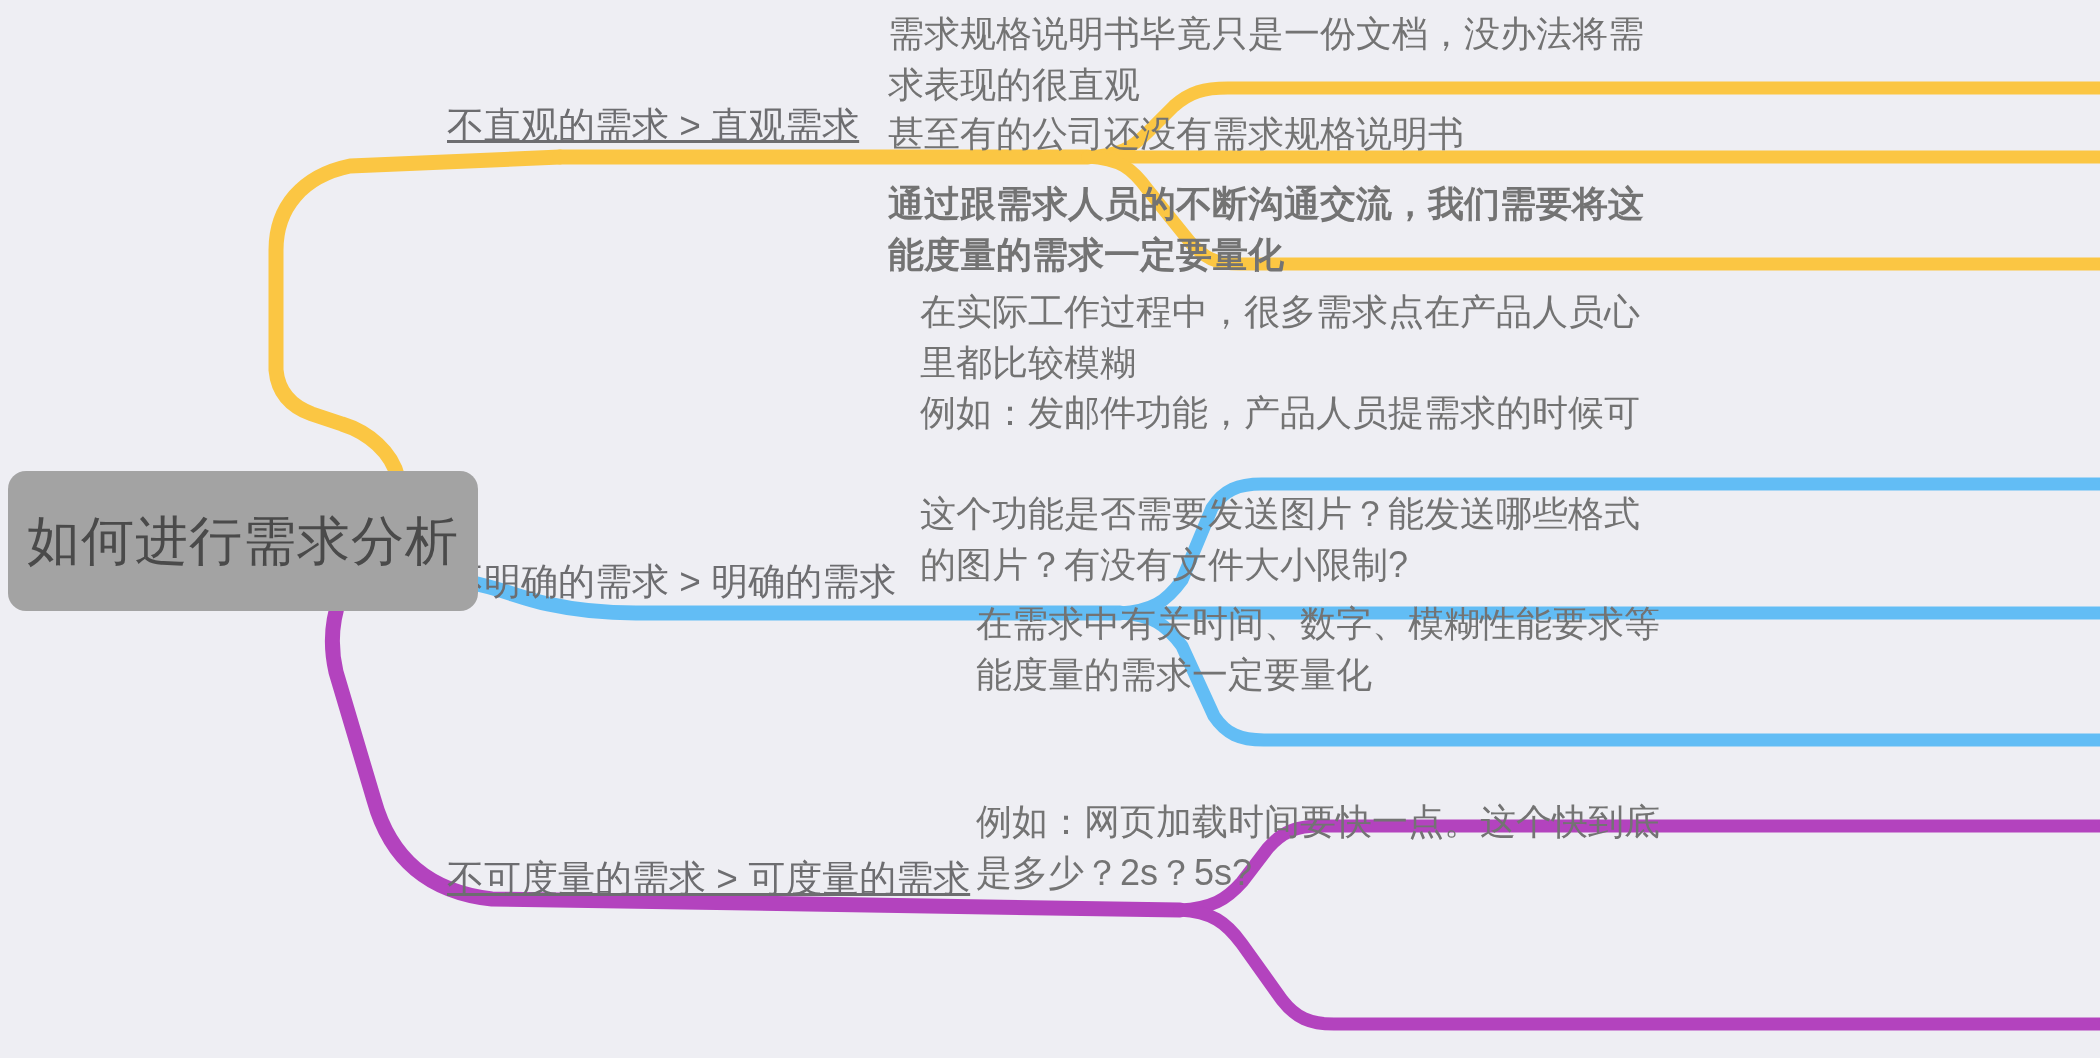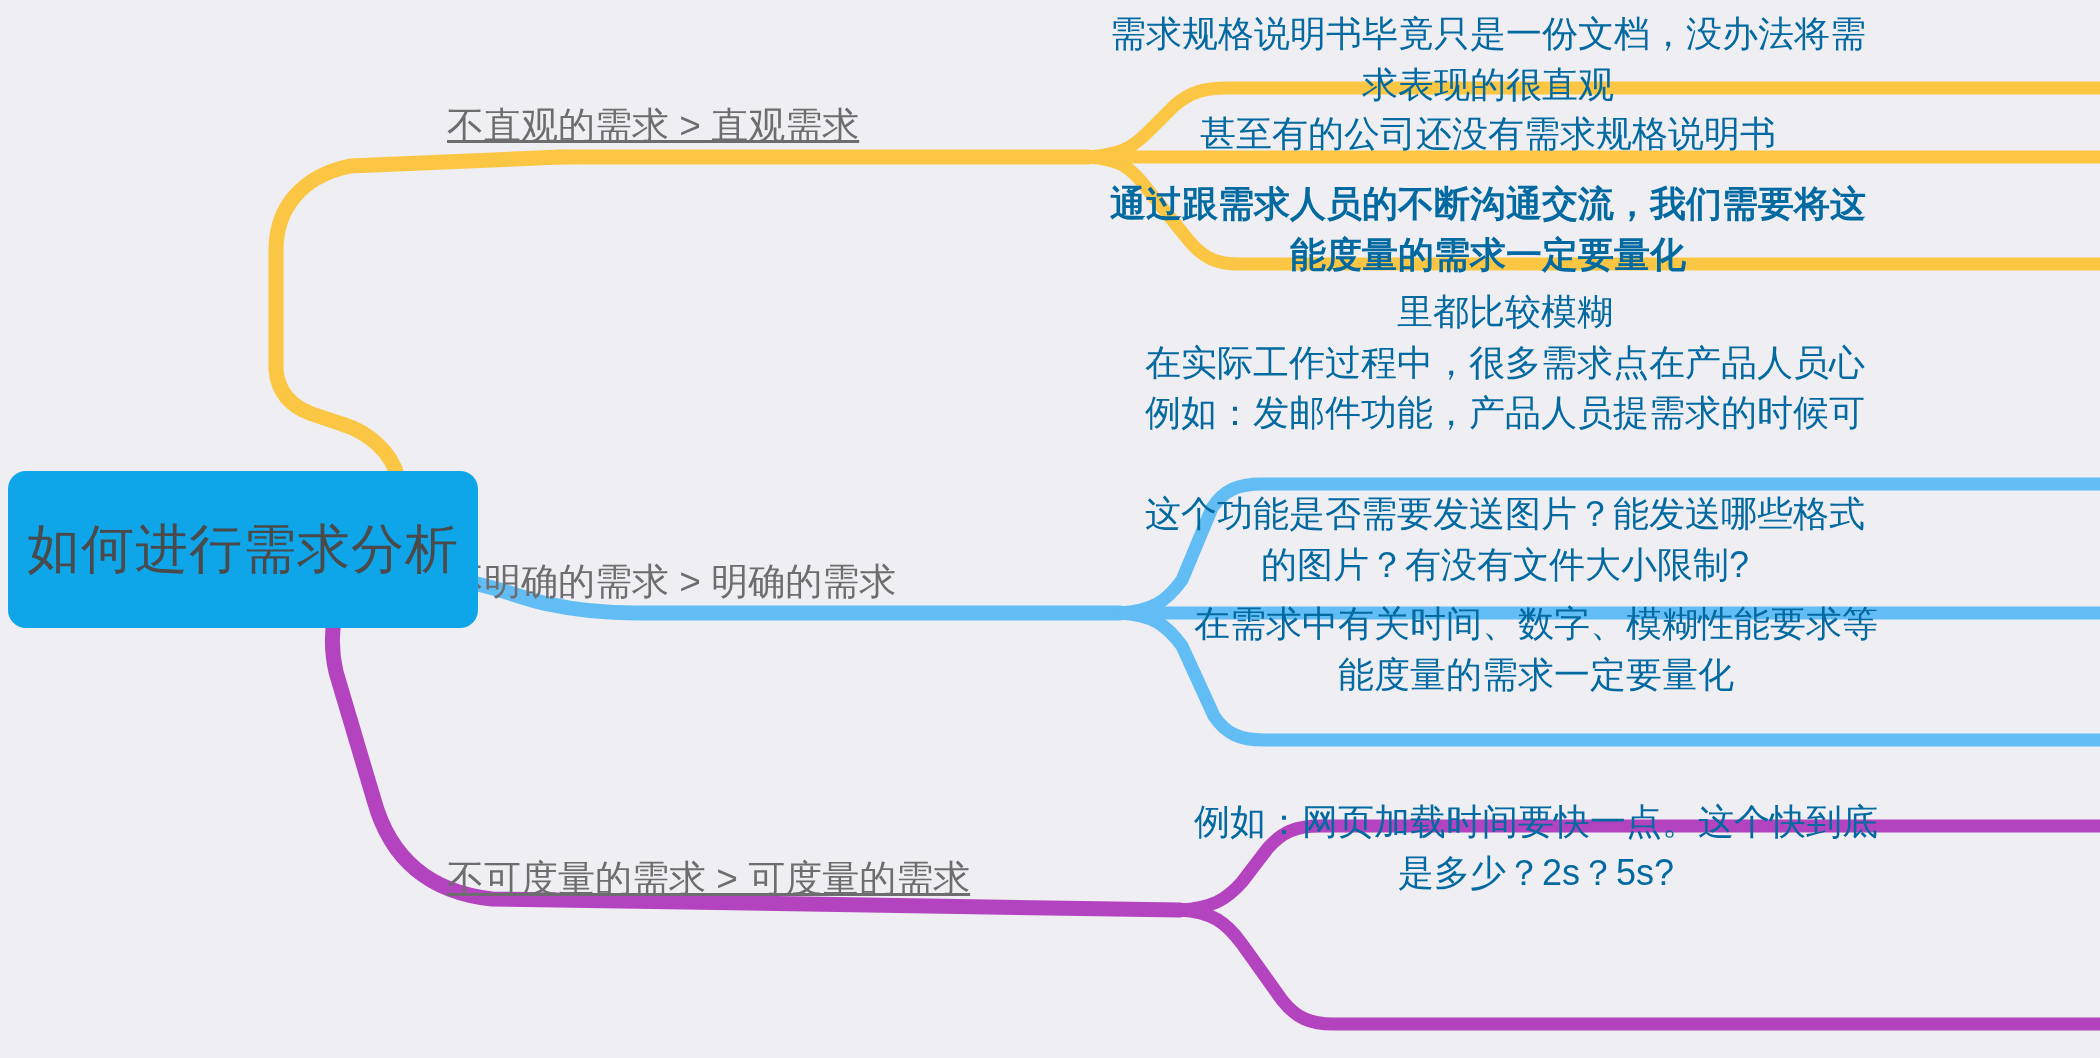--- a/index.html
+++ b/index.html
@@ -26,22 +26,22 @@
   }
   .node {
     position: absolute;
     box-sizing: border-box;
   }
   
   .root-node {
     left: 8px;
     top: 471px;
     width: 470px;
-    height: 157px;
-    background: #0ea5e9;
+    height: 140px;
+    background: #a3a3a3;
     border-radius: 18px;
     display: flex;
     align-items: center;
     justify-content: center;
     z-index: 5;
   }
   .root-label {
     font-size: 53px;
     color: #4a4a4a;
     letter-spacing: 1px;
@@ -54,24 +54,23 @@
     font-size: 37px;
     color: #6d6d70;
     line-height: 1.2;
     white-space: nowrap;
     z-index: 4;
   }
   
   .leaf {
     position: absolute;
     font-size: 36px;
-    color: #0369a1;
+    color: #737373;
     line-height: 1.42;
     z-index: 4;
-    text-align: center;
   }
   .leaf-text {
     display: block;
   }
 </style>
 </head>
 <body>
 
 <div id="mindmap">
 
@@ -119,22 +118,22 @@
   <div class="leaf" style="left:888px; top:108px; width:1200px;">
     <span class="leaf-text">甚至有的公司还没有需求规格说明书</span>
   </div>
 
   <div class="leaf" style="left:888px; top:178px; width:1200px;font-weight:bold;">
     <span class="leaf-text">通过跟需求人员的不断沟通交流，我们需要将这</span>
     <span class="leaf-text">能度量的需求一定要量化</span>
   </div>
 
   <div class="leaf" style="left:920px; top:286px; width:1170px;">
+    <span class="leaf-text">在实际工作过程中，很多需求点在产品人员心</span>
     <span class="leaf-text">里都比较模糊</span>
-    <span class="leaf-text">在实际工作过程中，很多需求点在产品人员心</span>
   </div>
 
   <div class="leaf" style="left:920px; top:387px; width:1170px;">
     <span class="leaf-text">例如：发邮件功能，产品人员提需求的时候可</span>
   </div>
 
   <div class="leaf" style="left:976px; top:598px; width:1120px;">
     <span class="leaf-text">在需求中有关时间、数字、模糊性能要求等</span>
     <span class="leaf-text">能度量的需求一定要量化</span>
   </div>

